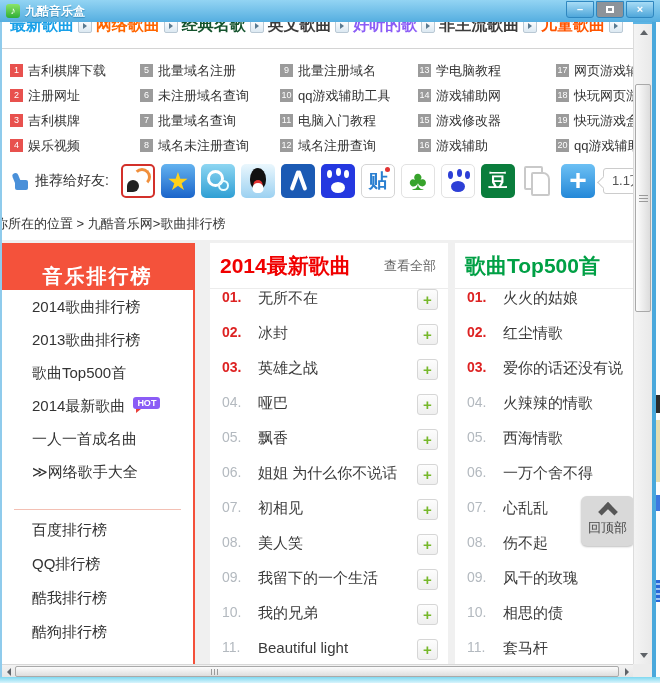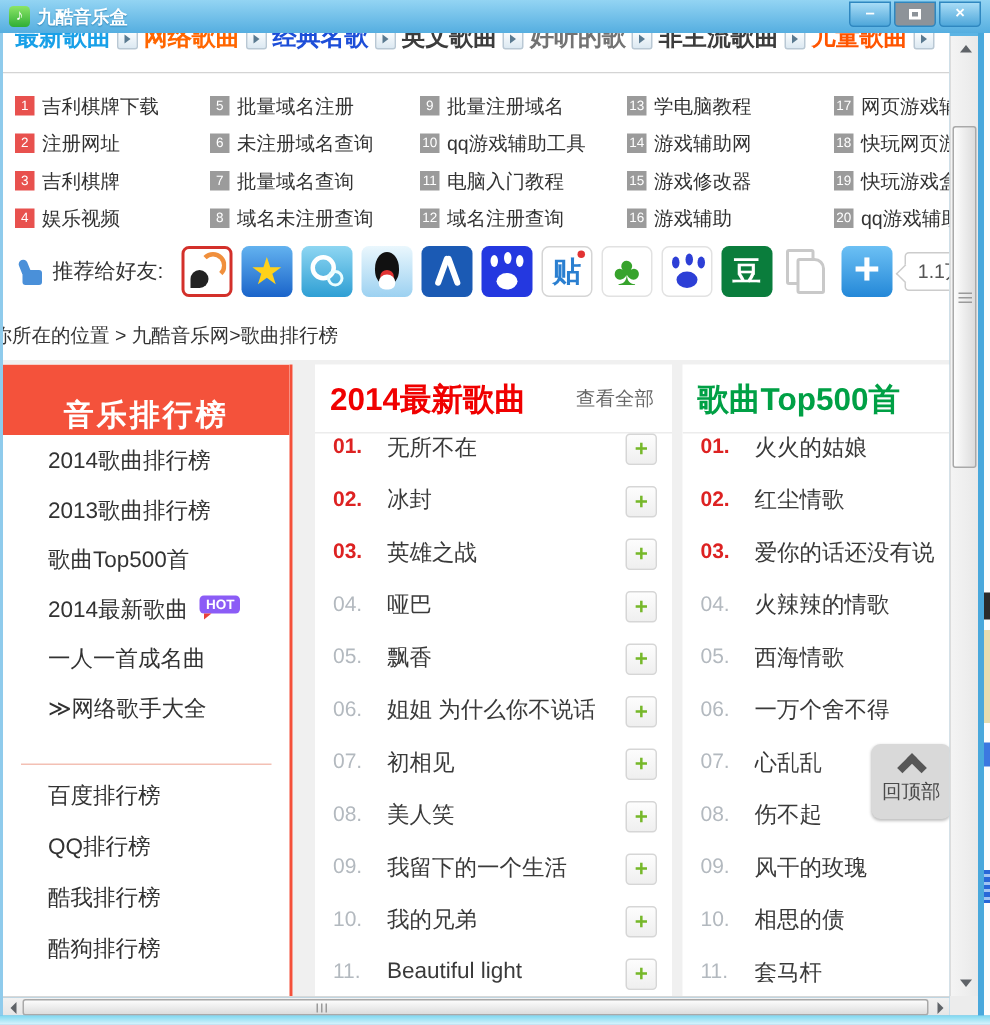--- a/index.html
+++ b/index.html
@@ -190,35 +190,35 @@
             </span>
           </div>
 
           <div class="tab" style="color: rgb(255, 102, 0);">
             <span class="tab-label">网络歌曲</span>
             <span class="tab-drop">
               <i></i>
             </span>
           </div>
 
-          <div class="tab" style="color: #1d4ed8;">
+          <div class="tab" style="color: #14532d;">
             <span class="tab-label">经典名歌</span>
             <span class="tab-drop">
               <i></i>
             </span>
           </div>
 
           <div class="tab" style="color: rgb(60, 60, 60);">
             <span class="tab-label">英文歌曲</span>
             <span class="tab-drop">
               <i></i>
             </span>
           </div>
 
-          <div class="tab" style="color: #737373;">
+          <div class="tab" style="color: #8b5cf6;">
             <span class="tab-label">好听的歌</span>
             <span class="tab-drop">
               <i></i>
             </span>
           </div>
 
           <div class="tab" style="color: rgb(60, 60, 60);">
             <span class="tab-label">非主流歌曲</span>
             <span class="tab-drop">
               <i></i>

